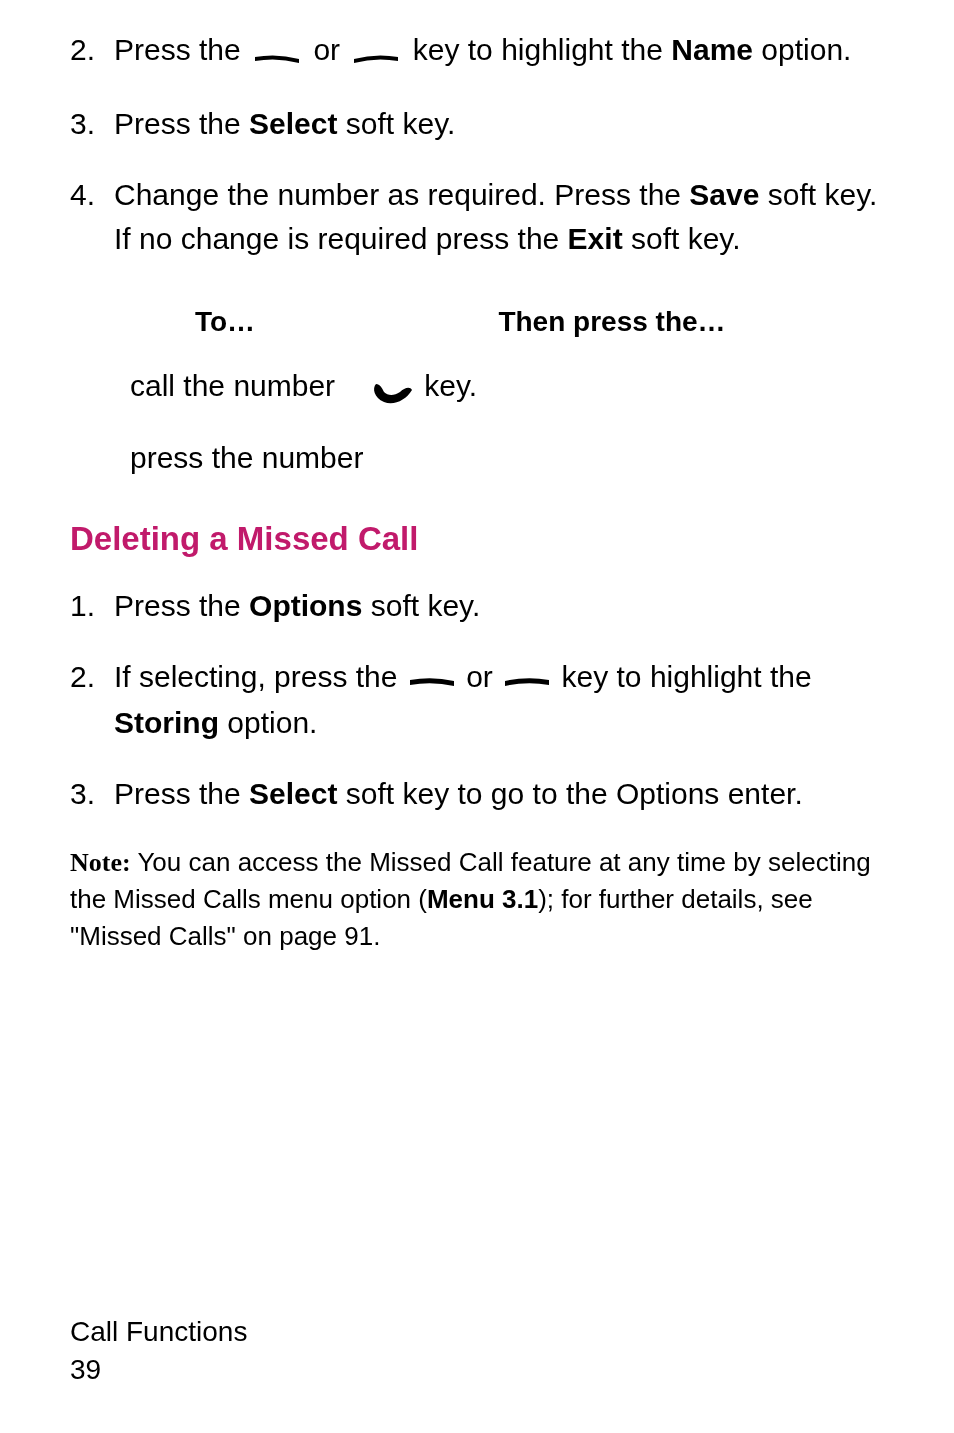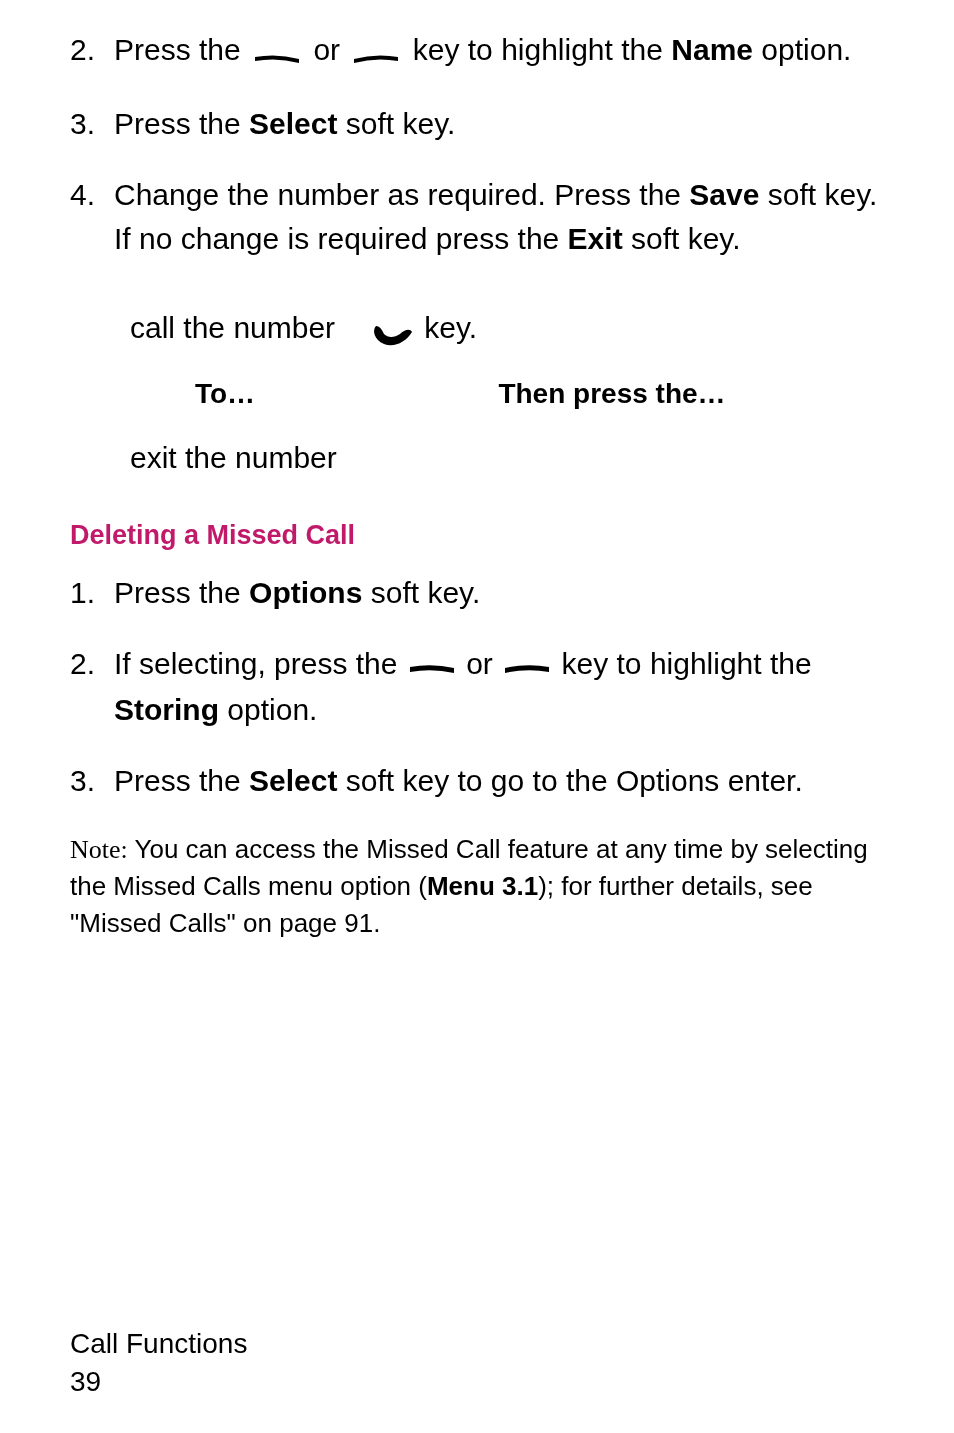--- a/index.html
+++ b/index.html
@@ -55,42 +55,42 @@
   }
   .thead .tcell-left { text-align: center; padding-left: 10px; }
   .thead .tcell-right { text-align: center; }
   .tbody {
     font-size: 30px;
     line-height: 1.45;
   }
   .heading {
     font-family: "Arial Narrow", Arial, sans-serif;
     font-weight: 700;
-    font-size: 27px;
+    font-size: 33px;
     color: #c11a6b;
-    margin: 36px 0 20px 0;
+    margin: 36px 0 26px 0;
     font-stretch: condensed;
   }
   .para {
     font-size: 30px;
     line-height: 1.45;
     margin-bottom: 28px;
   }
   .note {
     font-size: 26px;
     line-height: 1.4;
     margin-top: 10px;
   }
   .note-label {
     font-family: Georgia, "Times New Roman", serif;
-    font-weight: 400;
+    font-weight: 700;
   }
   .footer {
     position: absolute;
-    bottom: 32px;
+    bottom: 44px;
     left: 70px;
     font-size: 28px;
     line-height: 1.35;
   }
   .icon-slot {
     display: inline-block;
     vertical-align: middle;
   }
   .save-serif {
     font-family: Georgia, "Times New Roman", serif;
@@ -138,37 +138,37 @@
     <div class="list-body">
       <span>Change the number as required. Press the </span>
       <span class="bold">Save</span>
       <span> soft key. If no change is required press the </span>
       <span class="bold">Exit</span>
       <span> soft key.</span>
     </div>
   </div>
 
   <div class="table">
+    <div class="trow thead">
+      <div class="tcell-left">To…</div>
+      <div class="tcell-right">Then press the…</div>
+    </div>
     <div class="trow tbody">
       <div class="tcell-left">call the number</div>
       <div class="tcell-right">
         <span class="icon-slot">
           <svg class="inline-icon" width="46" height="30" viewBox="0 0 46 30">
               <path d="M6 8 C 2 12, 4 22, 14 26 C 24 30, 36 24, 42 14 C 40 10, 34 12, 30 16 C 24 20, 18 20, 14 16 C 12 12, 10 8, 6 8 Z" fill="#000"></path>
             </svg>
         </span>
         <span> key.</span>
       </div>
     </div>
-    <div class="trow thead">
-      <div class="tcell-left">To…</div>
-      <div class="tcell-right">Then press the…</div>
-    </div>
     <div class="trow tbody">
-      <div class="tcell-left">exit the number</div>
+      <div class="tcell-left">press the number</div>
     </div>
   </div>
 
   <div class="heading">Deleting a Missed Call</div>
 
   <div class="list-item">
     <div class="list-num">1.</div>
     <div class="list-body">
       <span>Press the </span>
       <span class="bold">Options</span>

